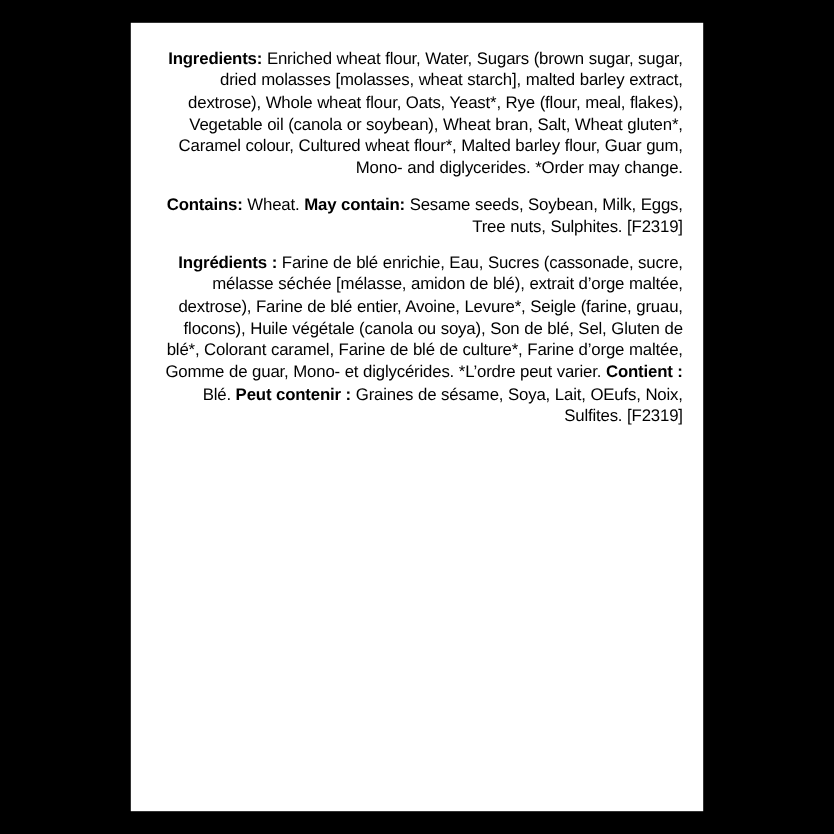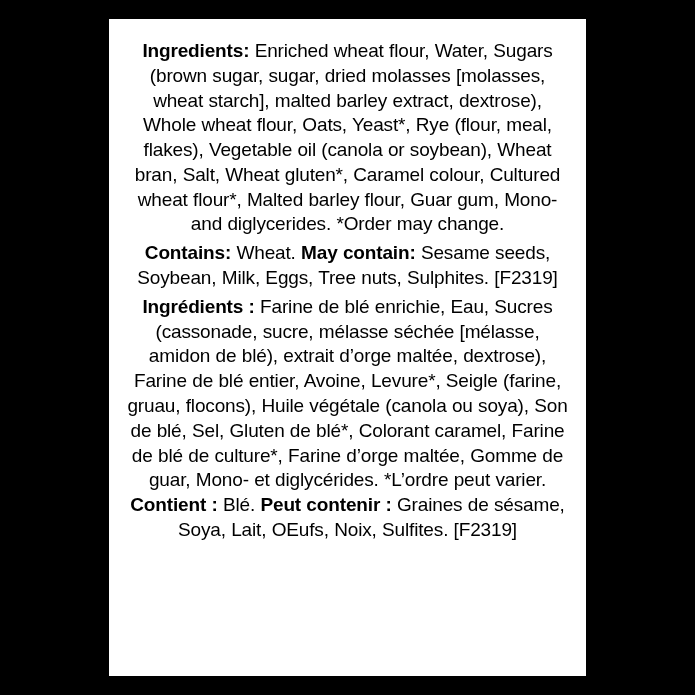--- a/index.html
+++ b/index.html
@@ -18,32 +18,32 @@
     left: 109px;
     top: 19px;
     width: 477px;
     height: 657px;
     background: #ffffff;
     box-sizing: border-box;
     padding: 20px 17px 10px 17px;
   }
   .ing-text {
     color: #000000;
-    font-size: 19px;
+    font-size: 14px;
     line-height: 1.305;
     letter-spacing: -0.15px;
-    text-align: center;
+    text-align: right;
     word-spacing: 0.2px;
   }
   .block {
     margin: 0;
     padding: 0;
   }
   .block + .block {
-    margin-top: 4px;
+    margin-top: 12px;
   }
   b {
     font-weight: bold;
   }
   .paragraph {
     display: block;
   }
 </style>
 </head>
 <body>

